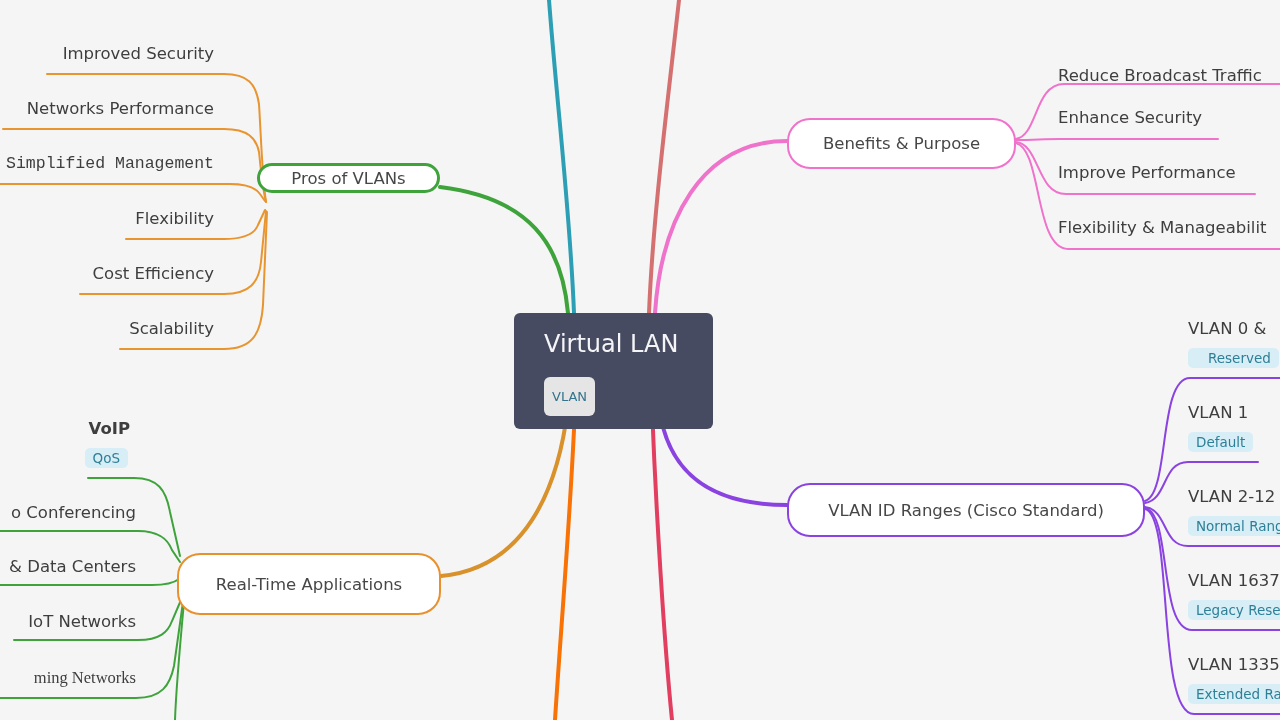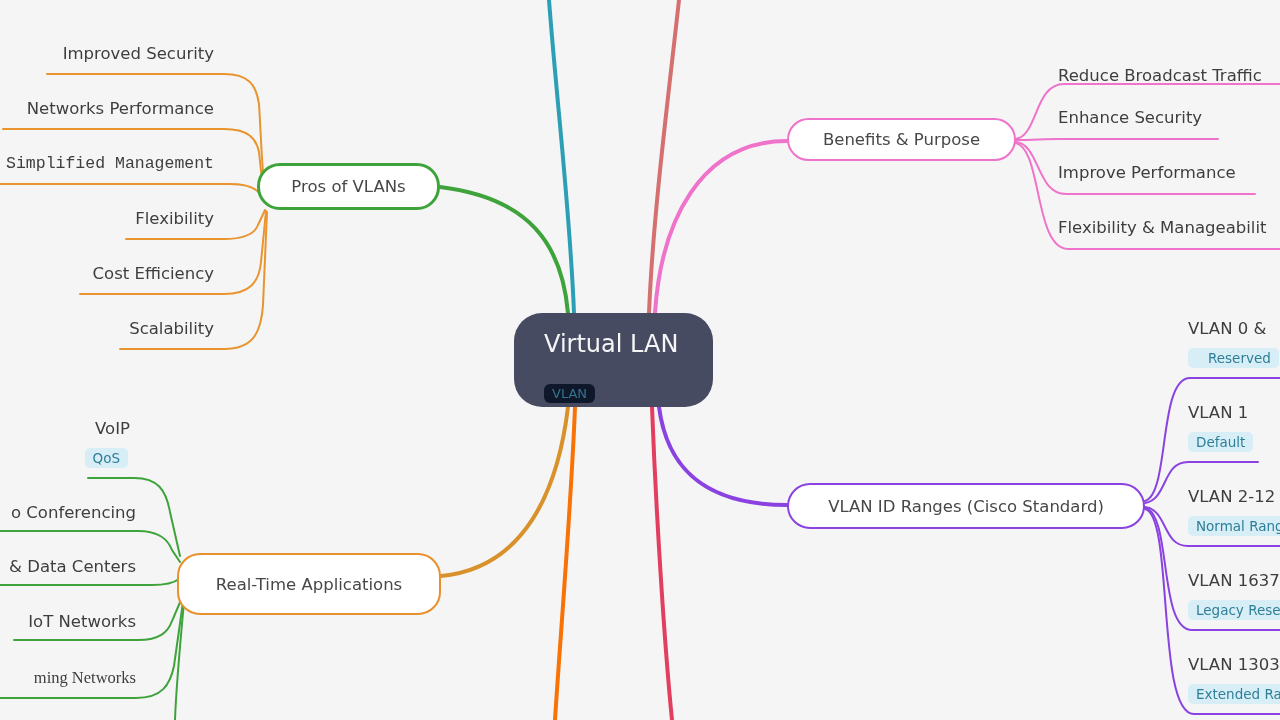--- a/index.html
+++ b/index.html
@@ -7,32 +7,32 @@
     position:relative;width:1280px;height:720px;overflow:hidden;
     background:#f5f5f6;font-family:"DejaVu Sans","Liberation Sans",sans-serif;
   }
   svg.links{position:absolute;left:0;top:0;}
   .node{
     position:absolute;background:#ffffff;border-radius:23px;
     display:flex;align-items:center;justify-content:center;
     font-size:16.5px;color:#474747;white-space:nowrap;box-sizing:border-box;
     cursor:pointer;
   }
-  .node-pros{left:257px;top:163px;width:183px;height:47px;border:3px solid #3fa33c;}
-  .node-benefits{left:787px;top:118px;width:229px;height:43px;border:2.5px solid #ef72cb;}
+  .node-pros{left:257px;top:163px;width:183px;height:30px;border:3px solid #3fa33c;}
+  .node-benefits{left:787px;top:118px;width:229px;height:51px;border:2.5px solid #ef72cb;}
   .node-realtime{left:177px;top:553px;width:264px;height:62px;border:2.5px solid #e8912c;}
-  .node-vlan{left:787px;top:483px;width:358px;height:46px;border:2.5px solid #8a43e0;}
+  .node-vlan{left:787px;top:483px;width:358px;height:54px;border:2.5px solid #8a43e0;}
   .node-center{
-    left:514px;top:313px;width:199px;height:94px;background:#474b61;border-radius:28px;
+    left:514px;top:313px;width:199px;height:116px;background:#474b61;border-radius:6px;
     display:block;color:#f5f5f7;
   }
   .center-title{position:absolute;left:30px;top:17px;font-size:24px;color:#f5f5f7;white-space:nowrap;}
   .center-tag{
-    position:absolute;left:30px;top:71px;font-size:13px;
-    background:#0f172a;color:#33748c;border-radius:6px;padding:2px 8px;white-space:nowrap;
+    position:absolute;left:30px;top:64px;font-size:13px;
+    background:#e5e5e5;color:#33748c;border-radius:6px;padding:12px 8px;white-space:nowrap;
   }
   .child-label{
     position:absolute;font-size:16.5px;color:#3e3e3e;white-space:nowrap;cursor:pointer;
   }
   .tag{
     position:absolute;font-size:13.5px;background:#d8eef7;color:#2e7f96;
     border-radius:5px;padding:2px 8px;white-space:nowrap;
   }
 </style>
 </head>
@@ -95,36 +95,36 @@
     <span>VLAN ID Ranges (Cisco Standard)</span>
   </div>
 
   <div class="child-label" style="right:1066px;top:44px;">Improved Security</div>
   <div class="child-label" style="right:1066px;top:99px;">Networks Performance</div>
   <div class="child-label" style="right:1066px;top:154px;font-family:Liberation Mono, monospace;">Simplified Management</div>
   <div class="child-label" style="right:1066px;top:209px;">Flexibility</div>
   <div class="child-label" style="right:1066px;top:264px;">Cost Efficiency</div>
   <div class="child-label" style="right:1066px;top:319px;">Scalability</div>
 
-  <div class="child-label" style="right:1150px;top:419px;">VoIP</div>
+  <div class="child-label" style="right:1150px;top:419px;font-weight:bold;">VoIP</div>
   <div class="tag" style="right:1152px;top:448px;">QoS</div>
   <div class="child-label" style="right:1144px;top:503px;">o Conferencing</div>
   <div class="child-label" style="right:1144px;top:557px;">&amp; Data Centers</div>
   <div class="child-label" style="right:1144px;top:612px;">IoT Networks</div>
   <div class="child-label" style="right:1144px;top:668px;font-family:Liberation Serif, serif;">ming Networks</div>
 
   <div class="child-label" style="left:1058px;top:66px;">Reduce Broadcast Traffic</div>
   <div class="child-label" style="left:1058px;top:108px;">Enhance Security</div>
   <div class="child-label" style="left:1058px;top:163px;">Improve Performance</div>
   <div class="child-label" style="left:1058px;top:218px;">Flexibility &amp; Manageabilit</div>
 
   <div class="child-label" style="left:1188px;top:319px;">VLAN 0 &amp;</div>
   <div class="tag" style="left:1188px;top:348px;padding-left:20px;">Reserved</div>
   <div class="child-label" style="left:1188px;top:403px;">VLAN 1</div>
   <div class="tag" style="left:1188px;top:432px;">Default</div>
   <div class="child-label" style="left:1188px;top:487px;">VLAN 2-12</div>
   <div class="tag" style="left:1188px;top:516px;">Normal Rang</div>
   <div class="child-label" style="left:1188px;top:571px;">VLAN 1637</div>
   <div class="tag" style="left:1188px;top:600px;">Legacy Rese</div>
-  <div class="child-label" style="left:1188px;top:655px;">VLAN 1303</div>
+  <div class="child-label" style="left:1188px;top:655px;">VLAN 1335</div>
   <div class="tag" style="left:1188px;top:684px;">Extended Ra</div>
 
 </div>
 
 </body></html>

